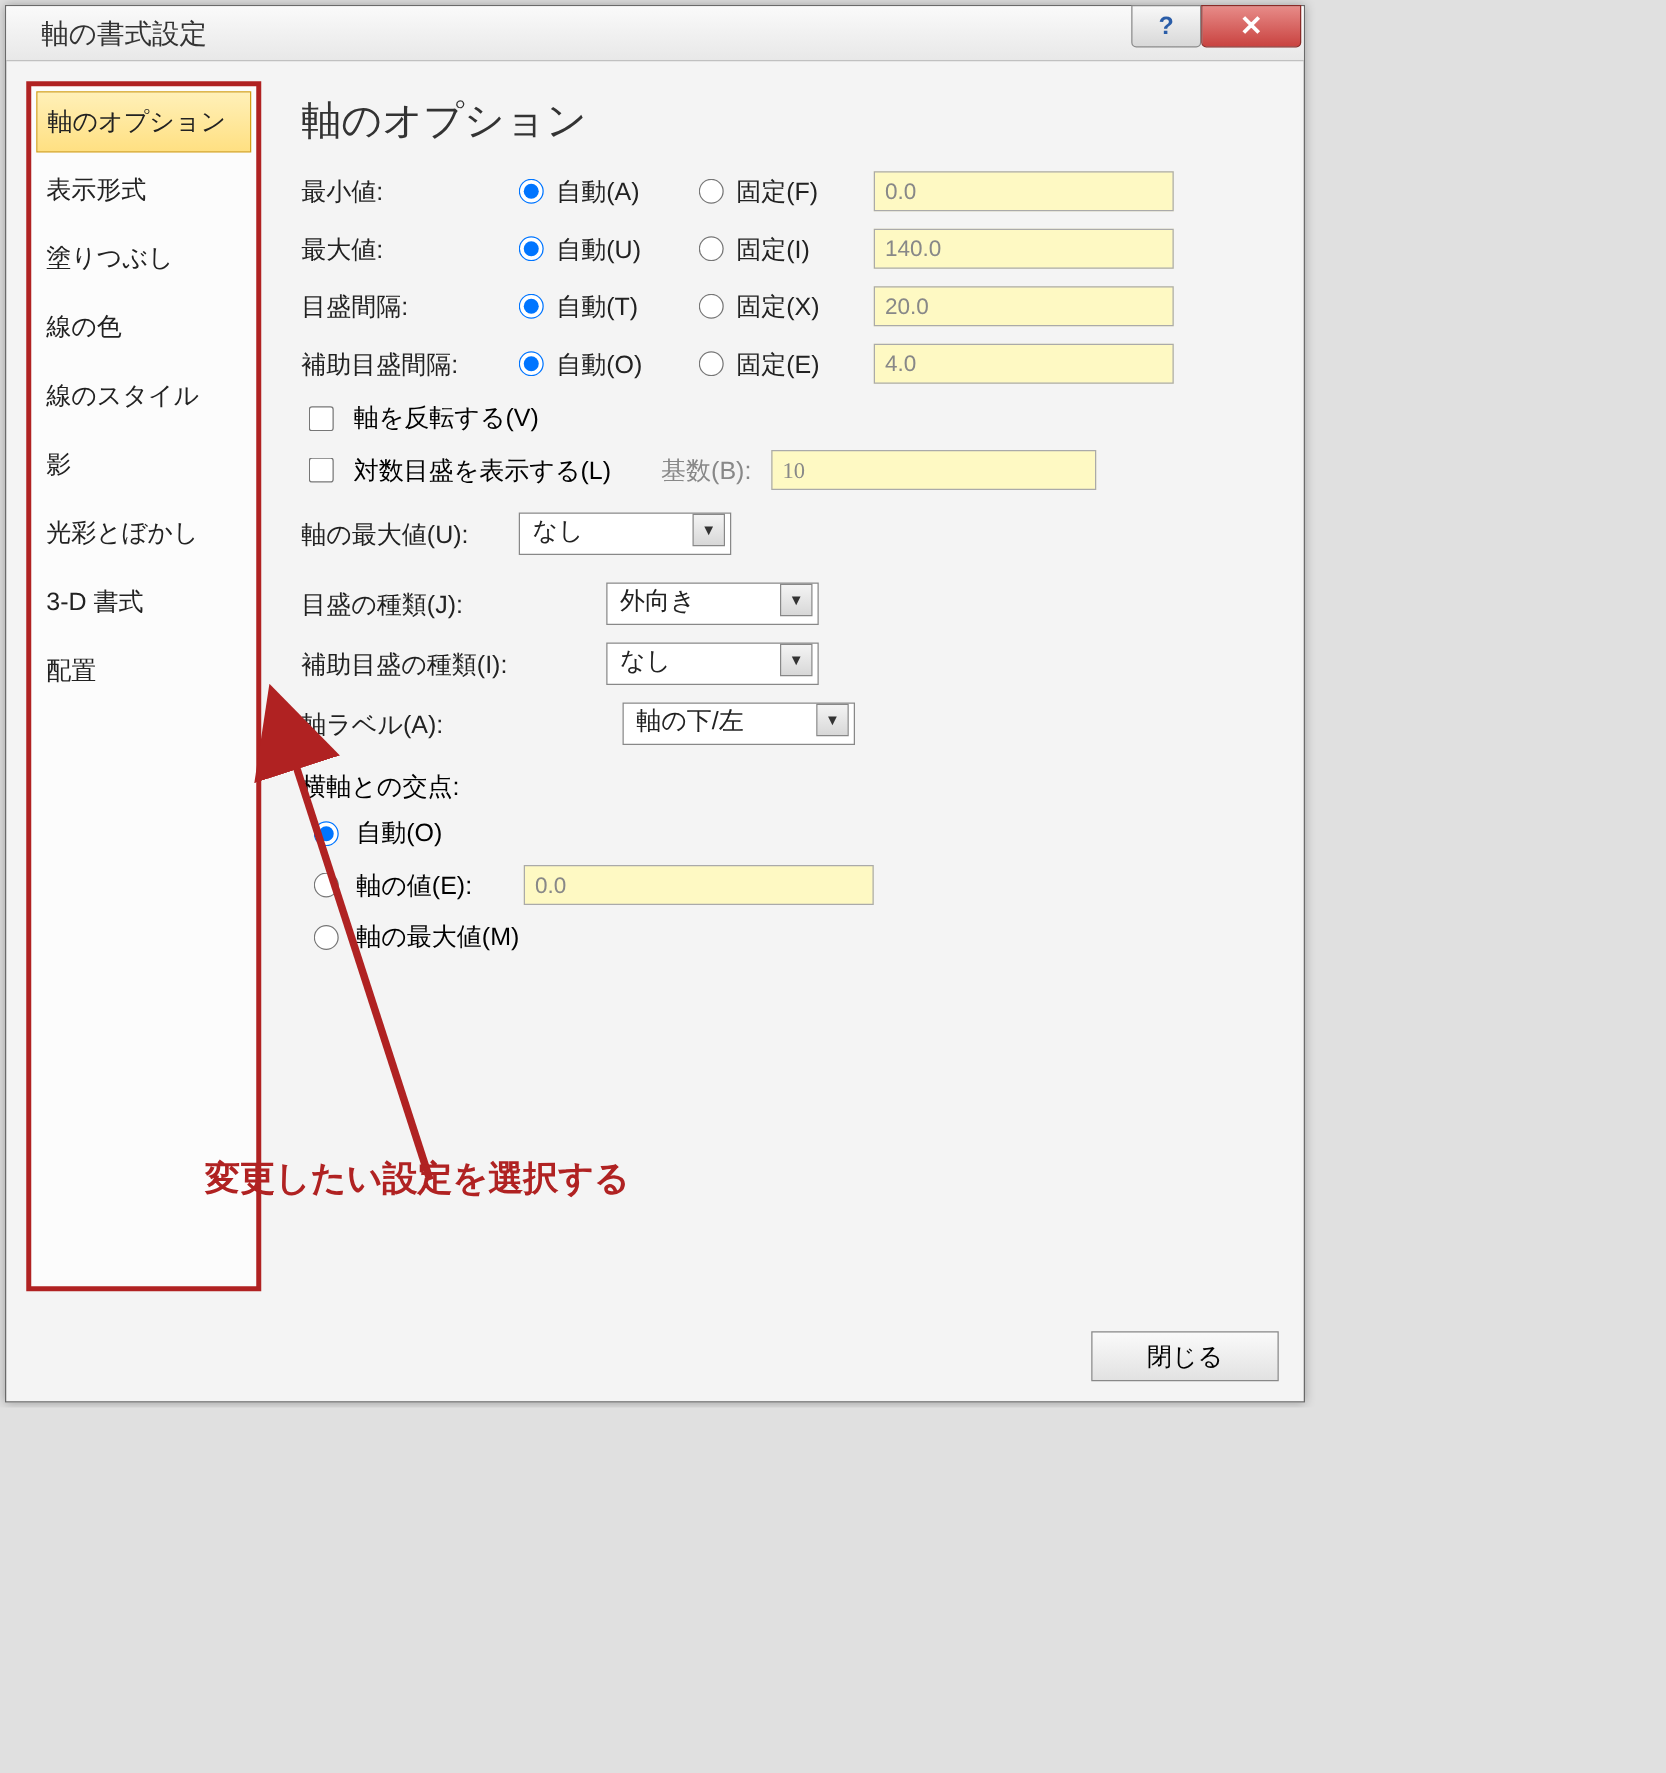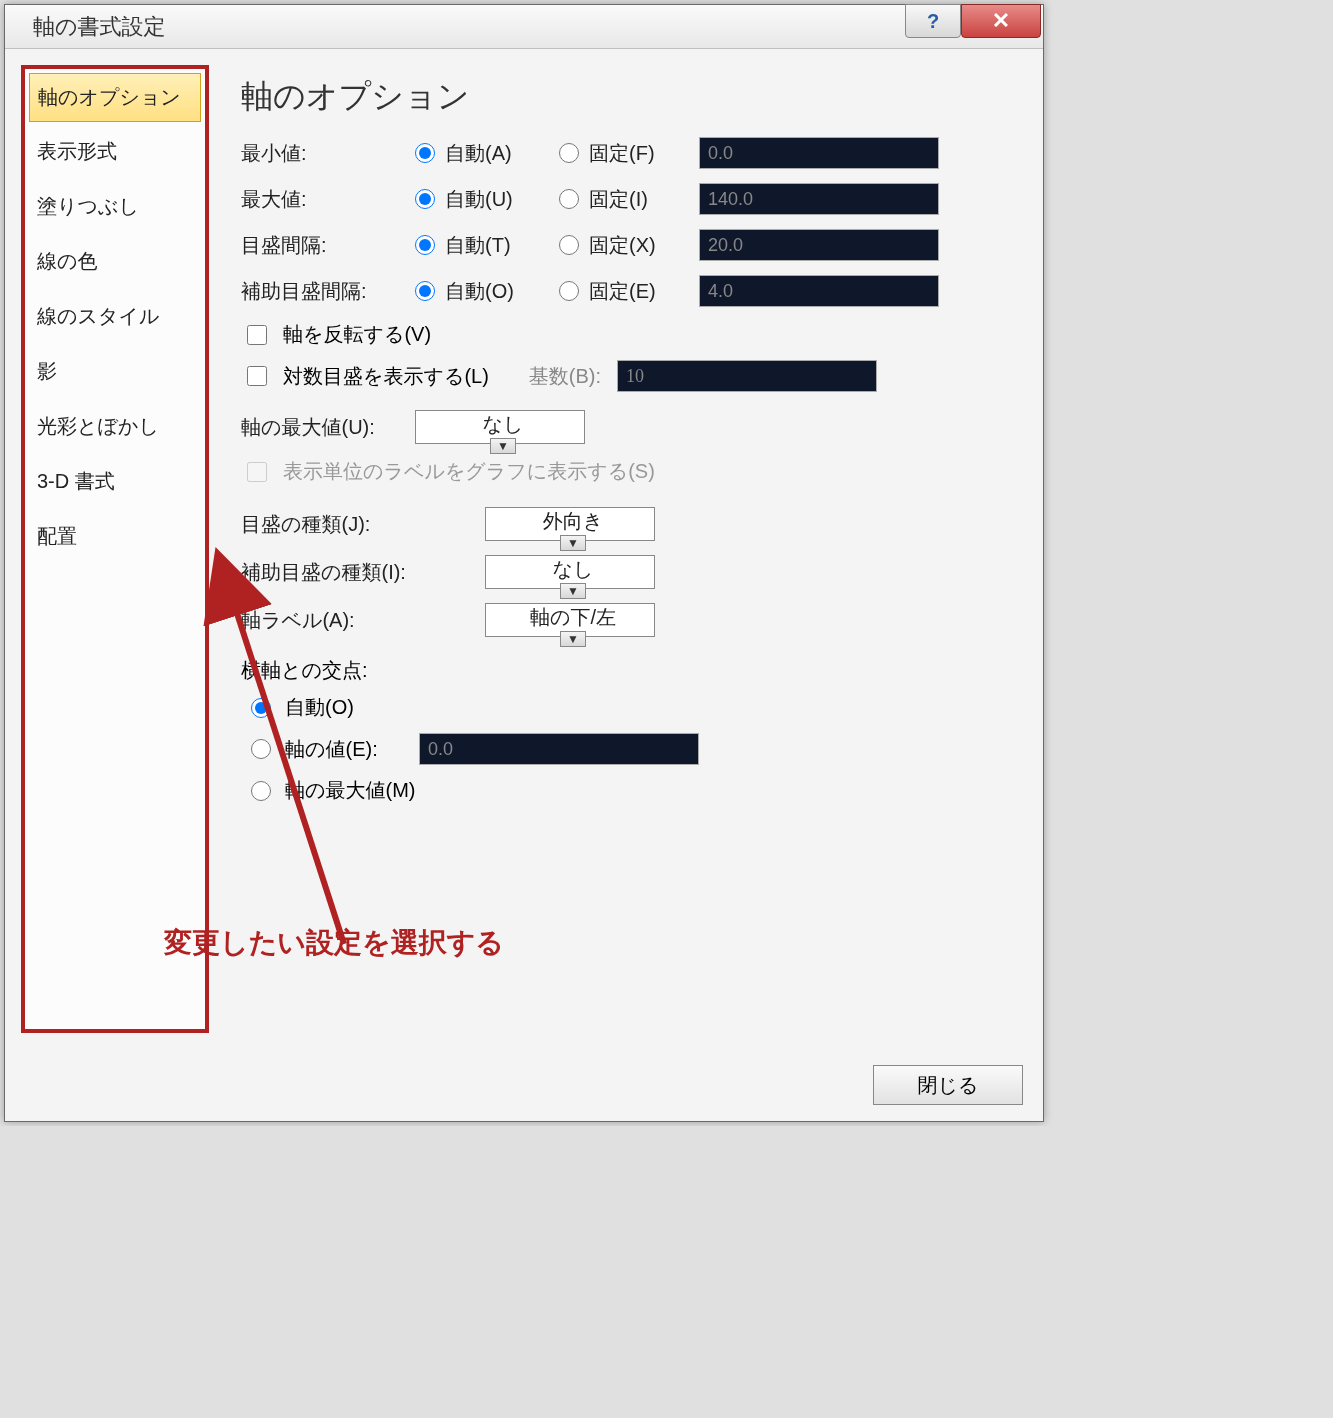--- a/index.html
+++ b/index.html
@@ -113,45 +113,43 @@
       height: 20px;
       cursor: pointer;
     }
     .radio-label { width: 100px; }
     .radio-label-fixed { width: 96px; }
     .num-input {
       width: 240px;
       height: 32px;
       padding: 2px 8px;
       border: 1px solid #aaa;
-      background: #0f172a;
+      background: #fef9c3;
       color: #888;
       font-size: 18px;
     }
     .num-input-sm { width: 260px; font-family: Liberation Serif, serif; }
     .checkbox-row {
       display: flex;
       align-items: center;
       gap: 16px;
       margin-bottom: 12px;
       font-size: 20px;
       padding-left: 6px;
     }
     .checkbox-row.disabled { color:#999; }
     .select-like {
       display: inline-flex;
-      align-items: center;
       justify-content: space-between;
       height: 34px;
       border: 1px solid #888;
       background: #fff;
       padding: 0 4px 0 10px;
       font-size: 20px;
       cursor: pointer;
-      flex-direction: column;
     }
     .select-like .arrow {
       width: 26px;
       height: 26px;
       border: 1px solid #888;
       background: linear-gradient(to bottom,#f4f4f4,#d8d8d8);
       display:flex;align-items:center;justify-content:center;
       font-size:12px;color:#333;
     }
     .group-heading {
@@ -290,42 +288,38 @@
         <input class="num-input num-input-sm" disabled="" value="10" style="">
       </div>
 
       <div class="row" style="margin-top:18px;">
         <span class="row-label">軸の最大値(U):</span>
         <span class="select-like" style="width:170px;">
           <span>なし</span>
           <span class="arrow">▼</span>
         </span>
       </div>
-      <div class="checkbox-row disabled">
-        <input type="checkbox" disabled="" style="">
-        <span>表示単位のラベルをグラフに表示する(S)</span>
-      </div>
 
       <div class="row" style="margin-top:22px;">
         <span style="width:230px;">目盛の種類(J):</span>
         <span class="select-like" style="width:170px;">
           <span>外向き</span>
           <span class="arrow">▼</span>
         </span>
       </div>
       <div class="row">
         <span style="width:230px;">補助目盛の種類(I):</span>
         <span class="select-like" style="width:170px;">
           <span>なし</span>
           <span class="arrow">▼</span>
         </span>
       </div>
       <div class="row">
         <span style="width:230px;">軸ラベル(A):</span>
-        <span class="select-like" style="width:170px;">
+        <span class="select-like" style="width:186px;margin-left:13px;">
           <span>軸の下/左</span>
           <span class="arrow">▼</span>
         </span>
       </div>
 
       <div class="group-heading">横軸との交点:</div>
       <div class="radio-vertical">
         <div class="rv-row">
               <input type="radio" checked="" style="">
               <span>自動(O)</span>

